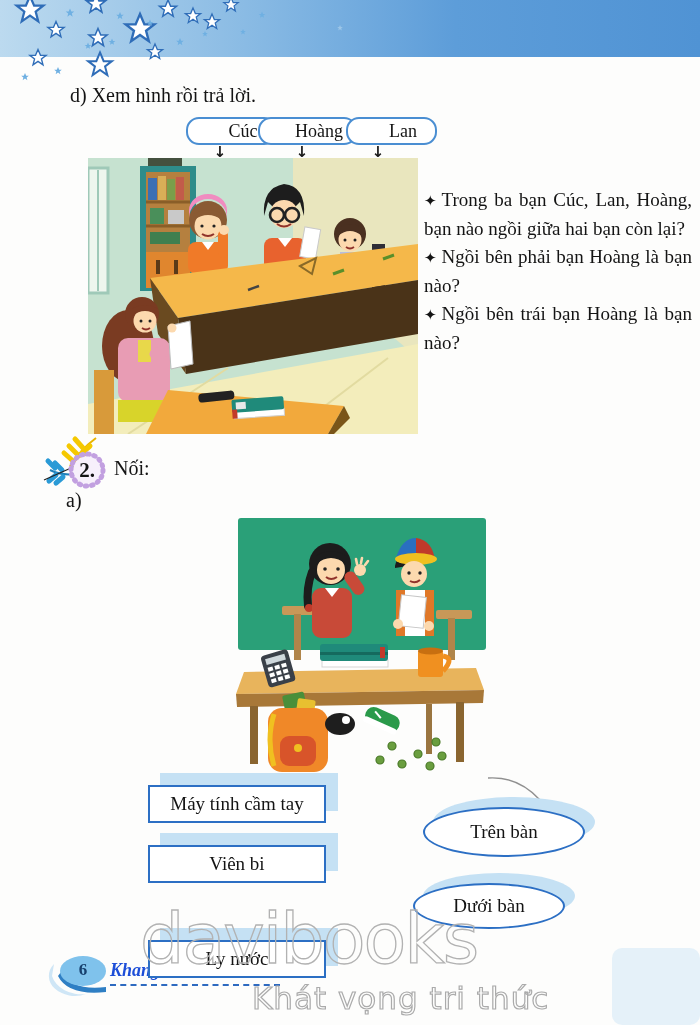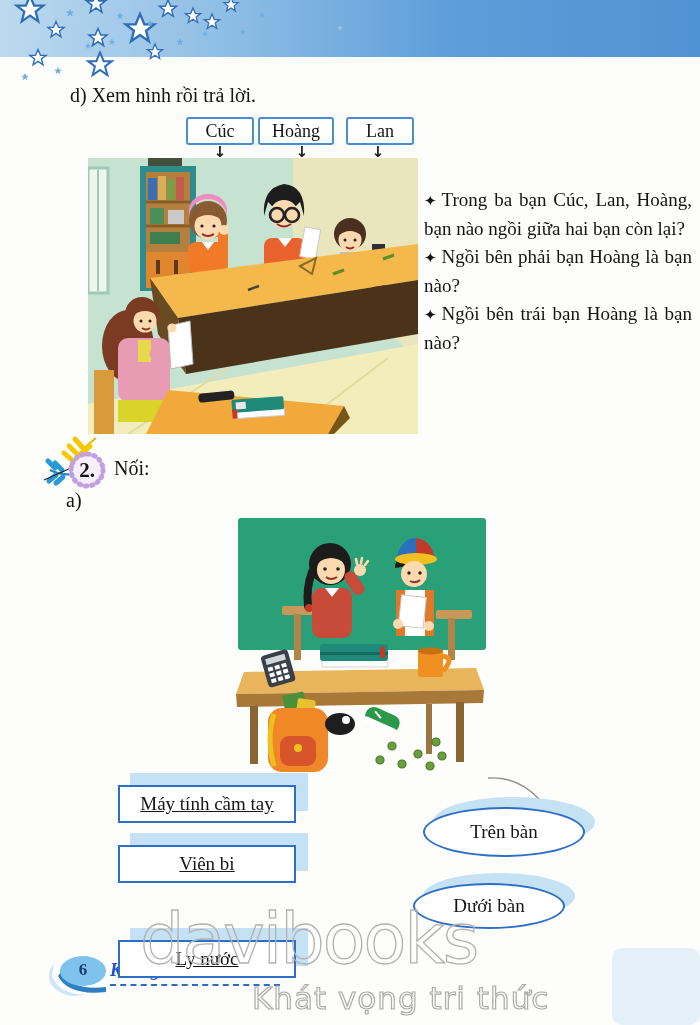--- a/index.html
+++ b/index.html
@@ -3,36 +3,36 @@
 <meta charset="utf-8">
 <style>
   html,body{margin:0;padding:0;}
   body{width:700px;height:1025px;position:relative;background:#fdfdfc;overflow:hidden;
        font-family:"Liberation Serif","DejaVu Serif",serif;color:#141414;}
   .abs{position:absolute;}
   
   #band{left:0;top:0;width:700px;height:90px;}
   
   #title-d{left:70px;top:84px;font-size:20px;}
-  .name-tag{background:#fff;border:2px solid #4a8ed2;border-radius:3px;height:24px;
-            display:flex;align-items:center;justify-content:center;font-size:18px;}
+  .name-tag{background:#fff;border:2px solid #4a8ed2;border-radius:13px;height:24px;
+            display:flex;align-items:center;justify-content:center;font-size:18px;padding-left:23px;}
   .tag-arrow{font-family:"DejaVu Sans",sans-serif;font-size:15px;font-weight:600;
              text-align:center;color:#1a1a1a;}
   
   #questions{left:424px;top:186px;width:268px;font-size:19px;line-height:27.4px;
              text-align:justify;}
   #questions p{margin:0;}
   .q-bullet{font-size:15px;padding-right:5px;}
   
   .ex2-text{font-size:20px;}
   #ex2-number{font-weight:bold;font-size:21px;width:26px;text-align:center;}
   
-  .match-box{left:118px;width:174px;height:34px;background:#fff;border:2px solid #2c6fc4;
+  .match-box{left:148px;width:174px;height:34px;background:#fff;border:2px solid #2c6fc4;
              box-shadow:12px -12px 0 #c5e1f4;display:flex;align-items:center;
-             justify-content:center;font-size:19px;z-index:4;text-decoration:underline;}
+             justify-content:center;font-size:19px;z-index:4;}
   .match-oval{background:#fff;border:2px solid #2c6fc4;border-radius:50%;
               box-shadow:10px -10px 0 #c5e1f4;display:flex;align-items:center;
               justify-content:center;font-size:19px;z-index:4;}
   
   .outline-wm{color:transparent;-webkit-text-stroke:1.3px #b2b2b2;
               font-family:"DejaVu Sans",sans-serif;pointer-events:none;z-index:6;white-space:nowrap;}
   #wm-davibooks{left:140px;top:898px;font-size:70px;letter-spacing:-2px;}
   #wm-slogan{left:252px;top:980px;font-size:31px;letter-spacing:1px;-webkit-text-stroke:1.2px #ababab;}
   
   #page-num{left:72px;top:960px;width:22px;text-align:center;font-size:17px;

